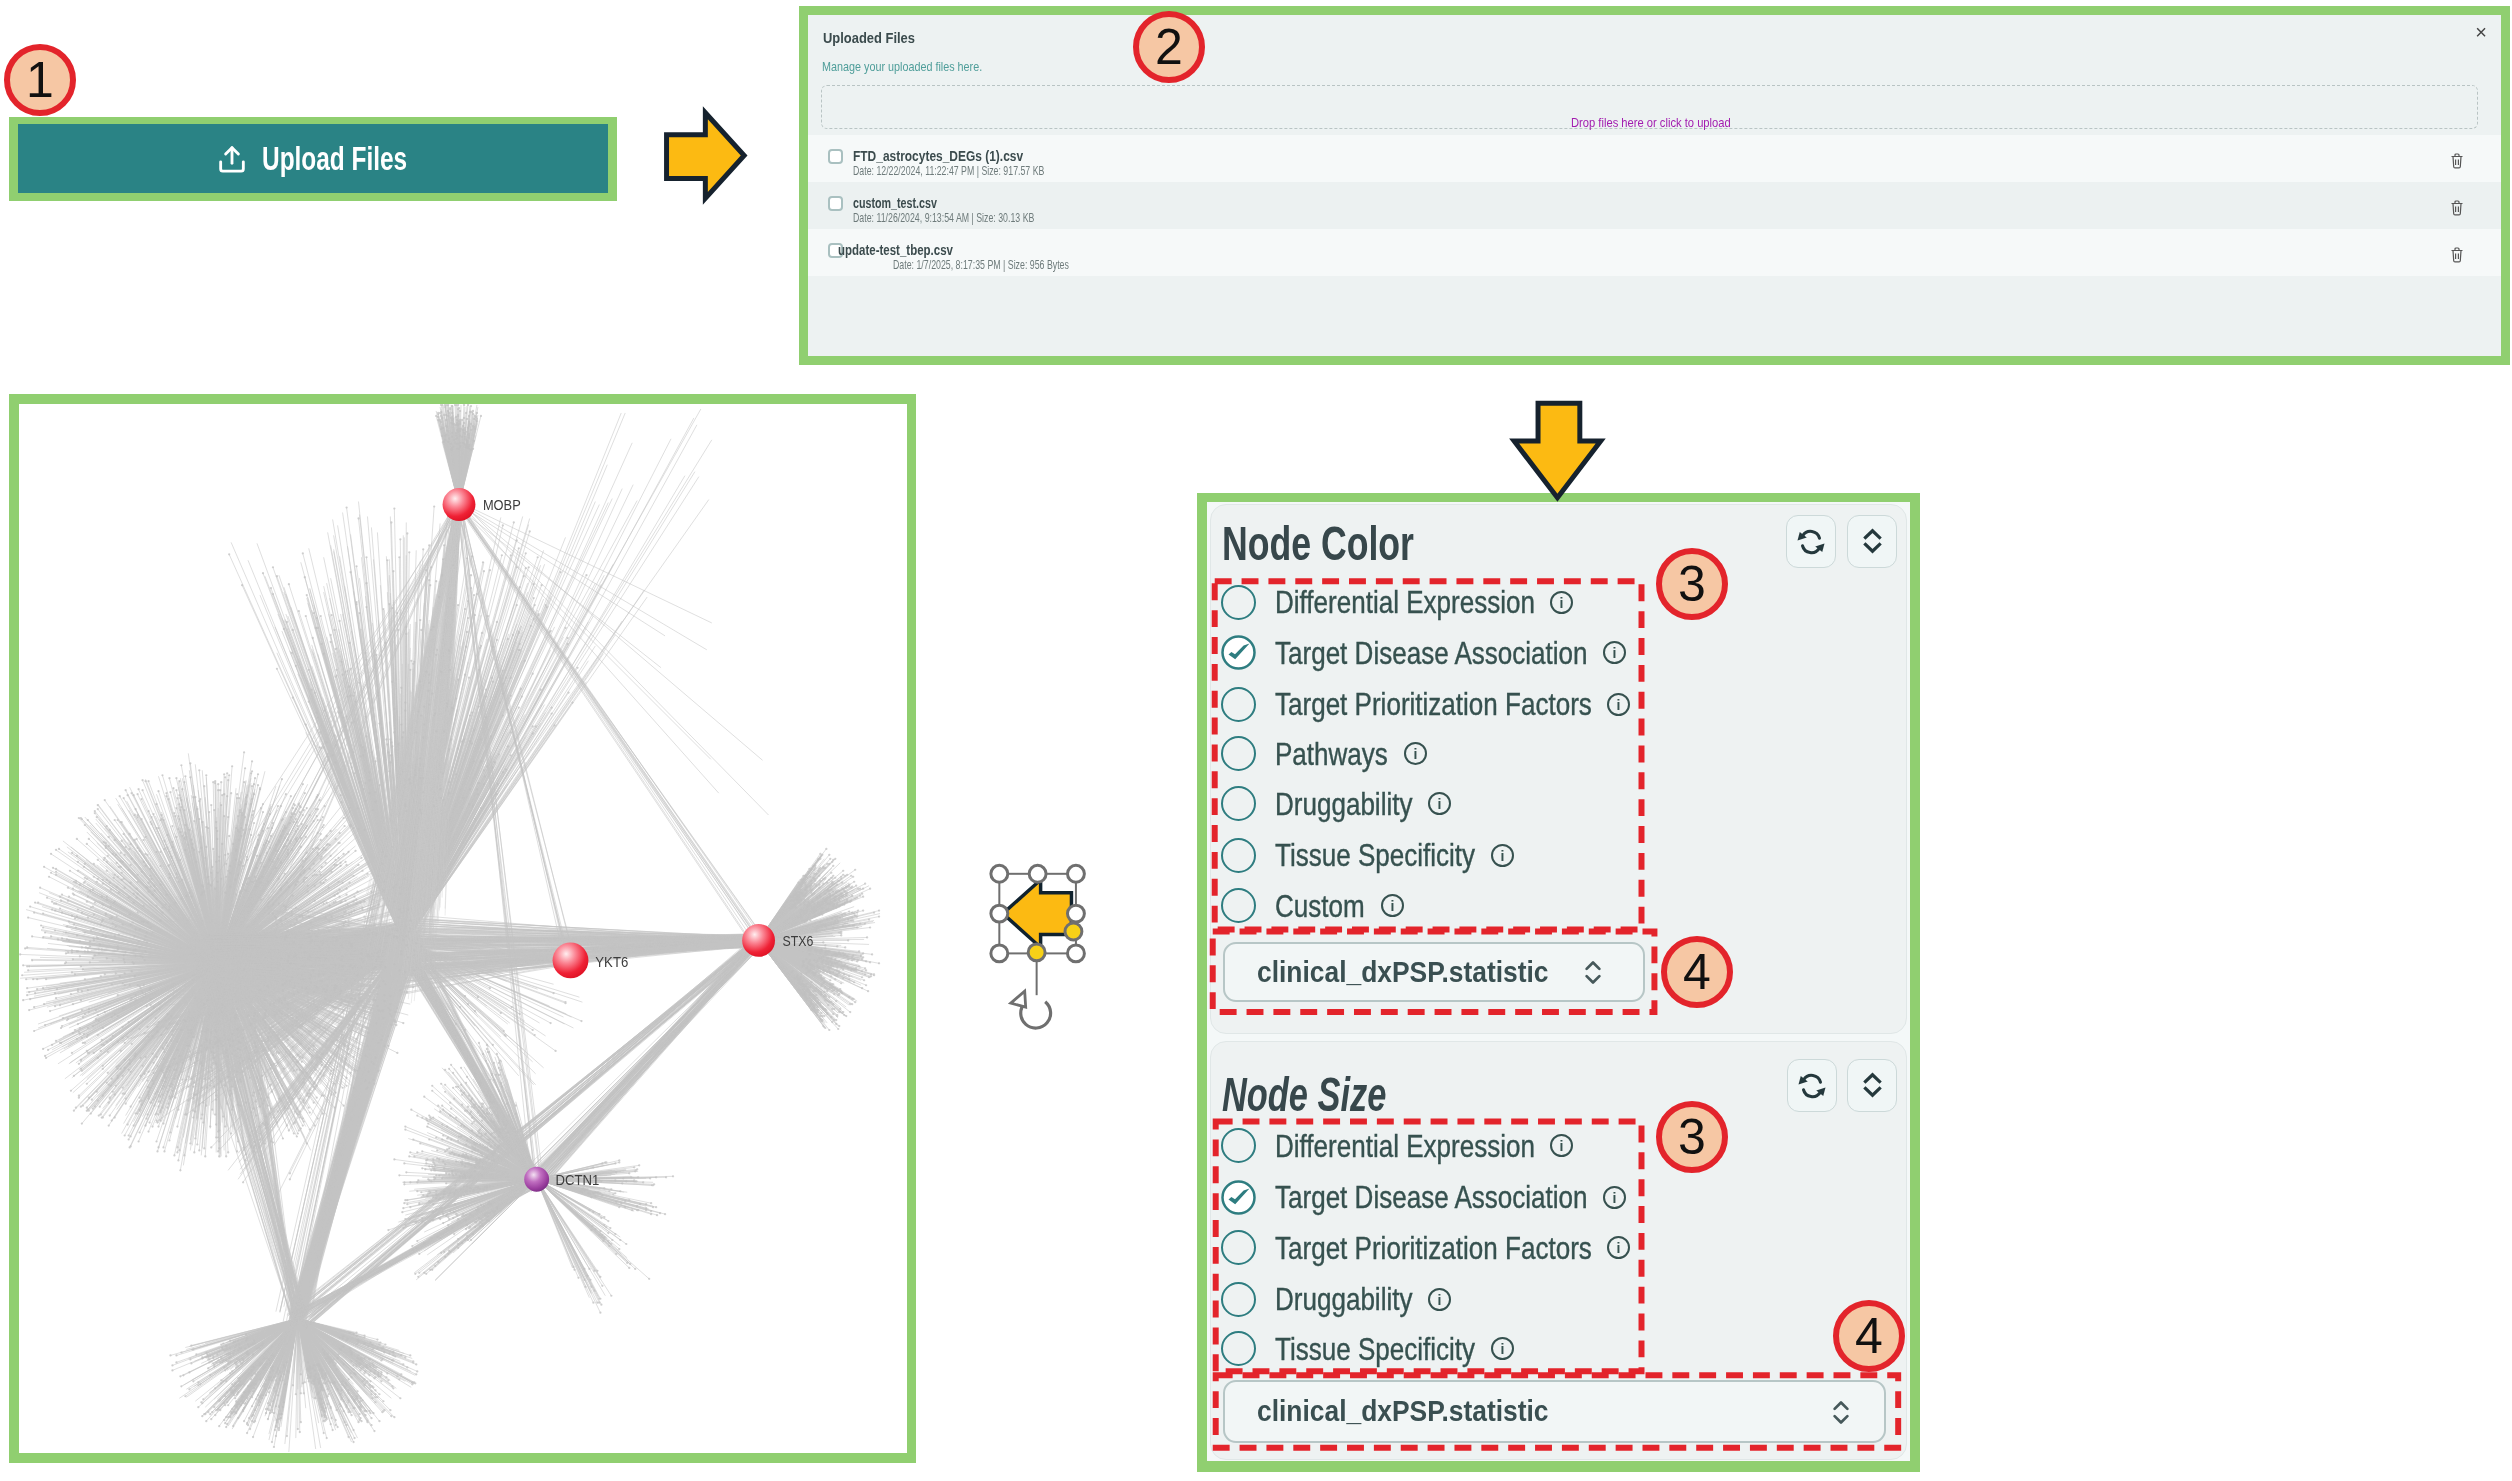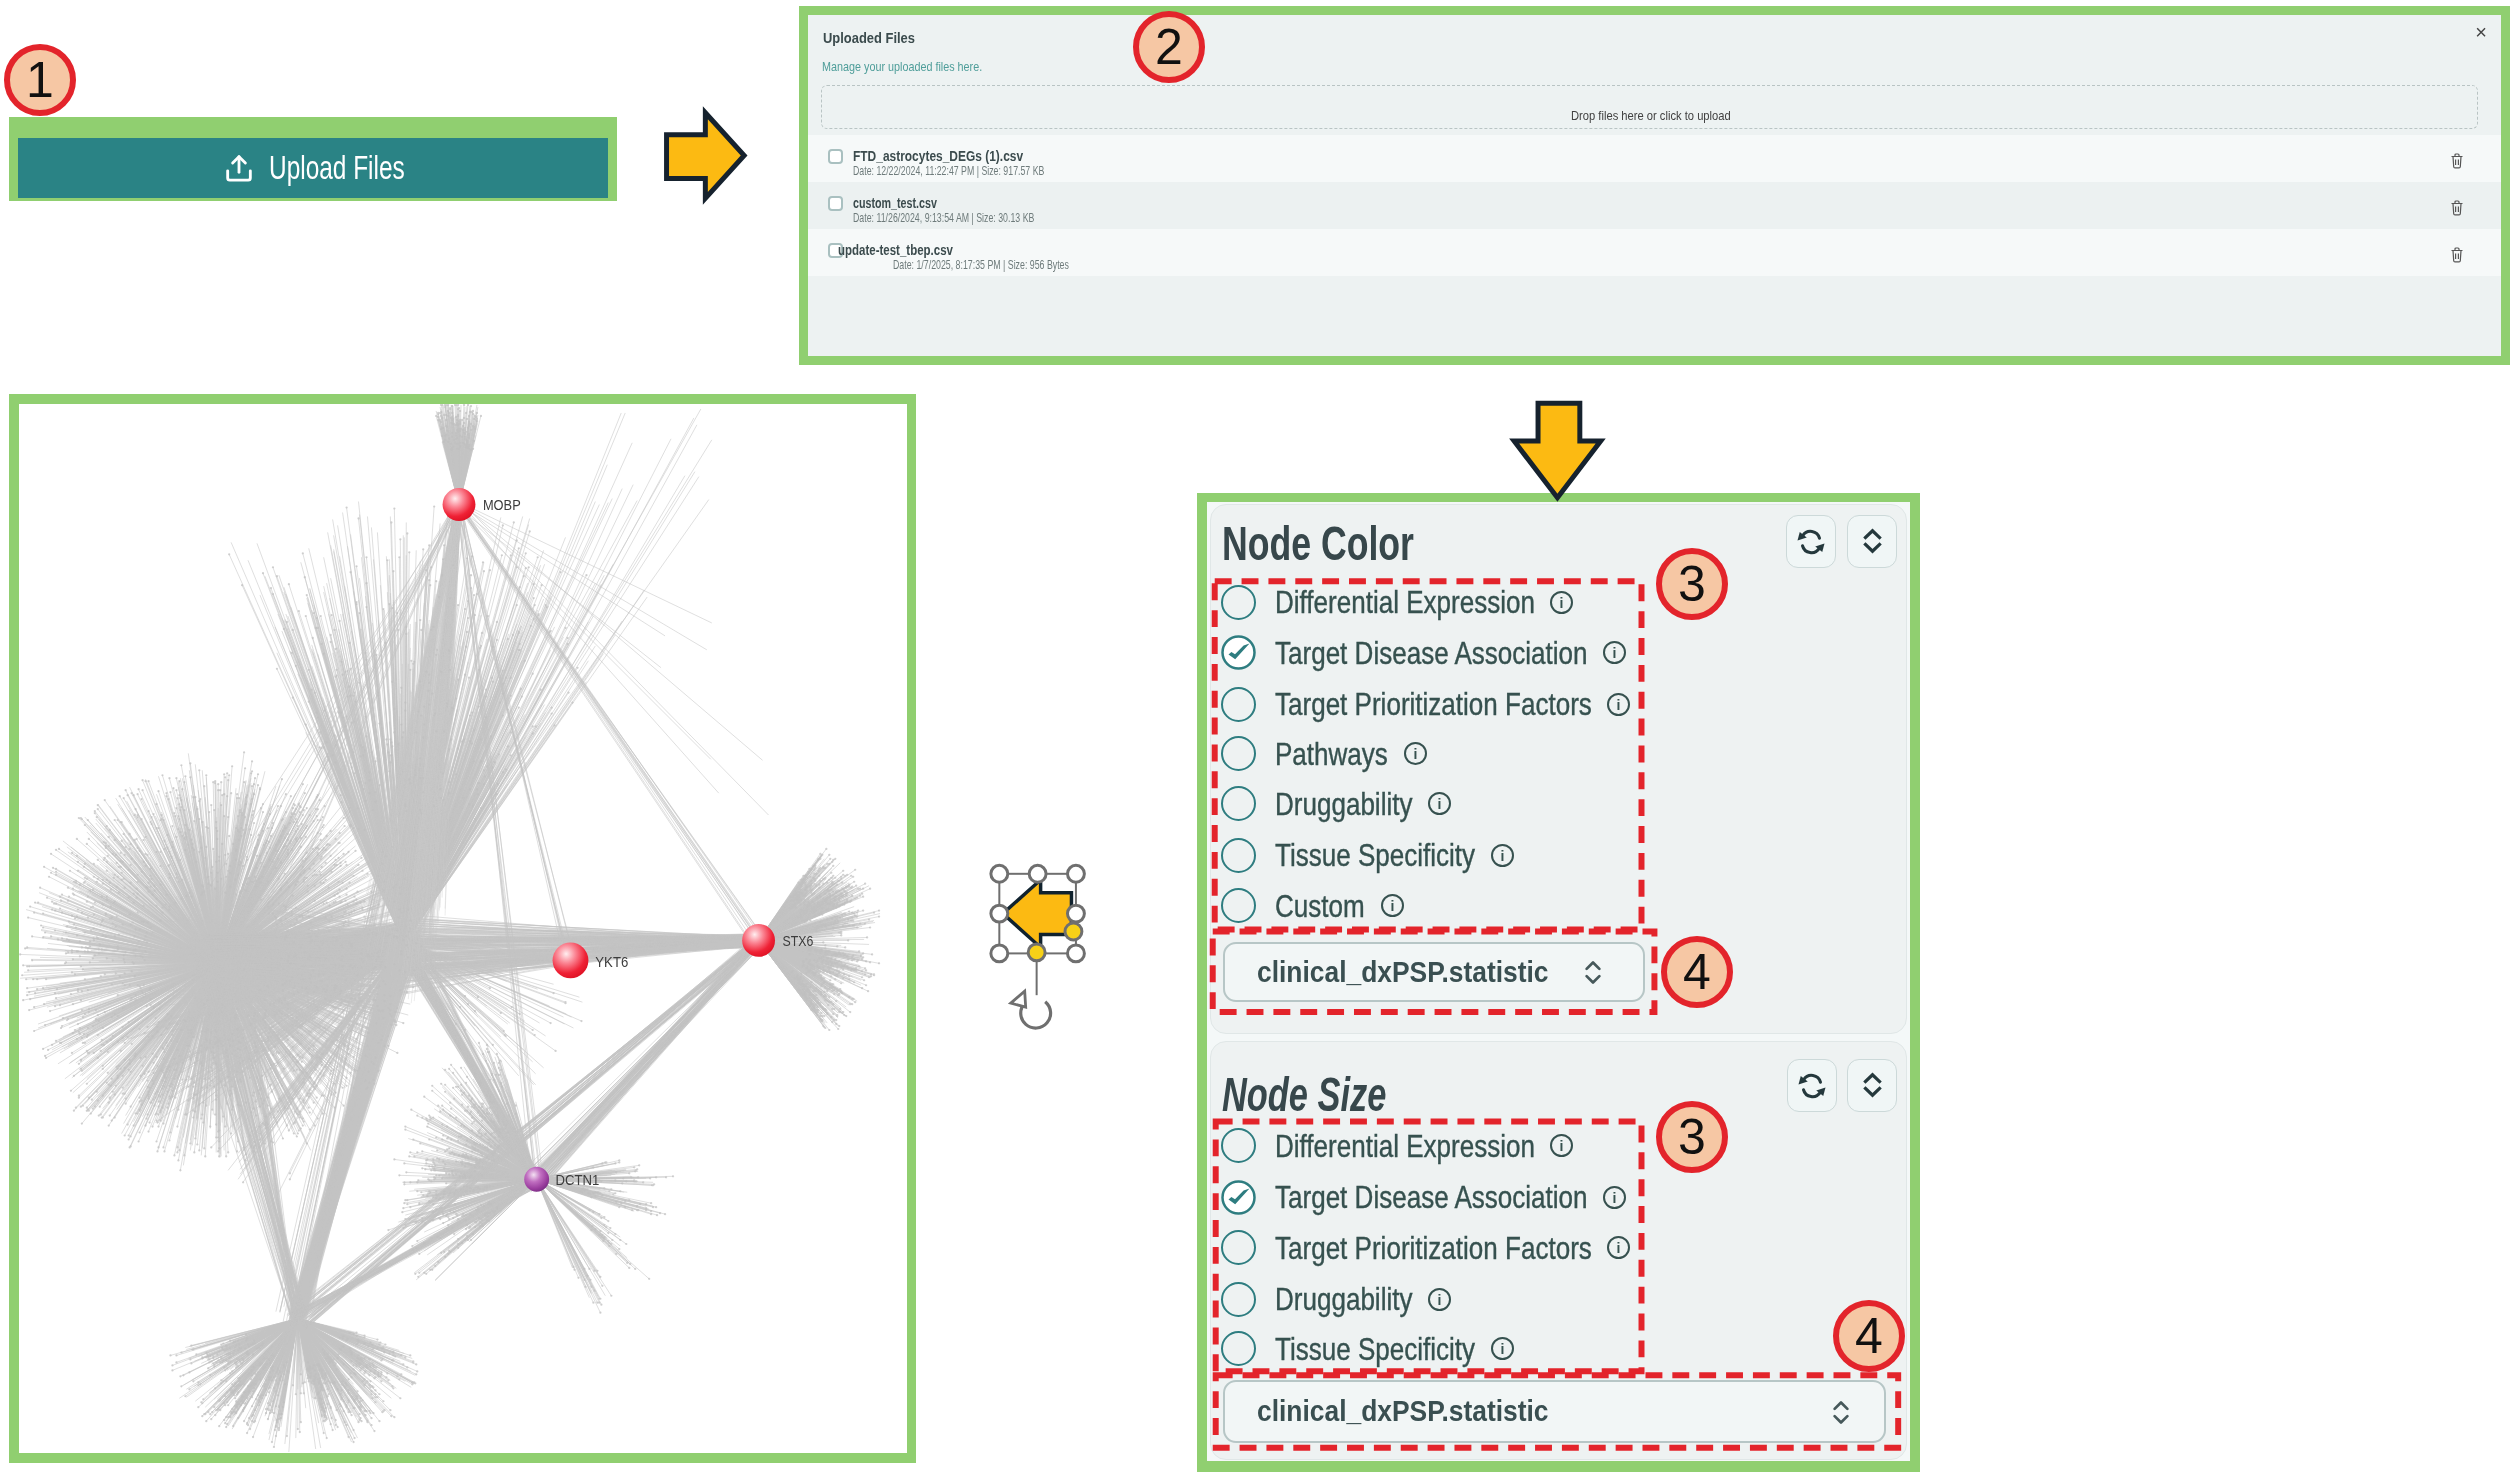--- a/index.html
+++ b/index.html
@@ -17,37 +17,37 @@
 .sel { position:absolute; background:#f2f6f6; border:2px solid #b7c6c6; border-radius:13px; }
 .fname { position:absolute; font-size:15px; font-weight:bold; color:#3b4b4d; }
 .fdate { position:absolute; font-size:12.4px; color:#6e7b7b; }
 .cbx { position:absolute; width:15px; height:15px; border:2px solid #a9c0c0; border-radius:4px; background:#fff; }
 </style>
 </head>
 <body>
 
 <div class="num" style="left:4px; top:44px;">1</div>
 <div class="greenbox" style="left:9px; top:117px; width:608px; height:84px;"></div>
-<div class="abs" style="left:18px; top:138px; width:590px; height:60px; background:#2a8385; color:#fff; display:flex; align-items:center; justify-content:center; padding-left:48px; font-size:33px; font-weight:normal;">
+<div class="abs" style="left:18px; top:124px; width:590px; height:69px; background:#2a8385; color:#fff; display:flex; align-items:center; justify-content:center; padding-left:48px; font-size:33px; font-weight:bold;">
   <svg width="34" height="34" viewBox="0 0 24 24" fill="none" stroke="#fff" stroke-width="2" stroke-linecap="round" stroke-linejoin="round" style="margin-right:13px; flex:0 0 34px;">
     <path d="M4 14v5a1.5 1.5 0 0 0 1.5 1.5h13A1.5 1.5 0 0 0 20 19v-5"></path>
     <path d="M12 15V4"></path>
       <path d="M7.5 8.5 12 4l4.5 4.5"></path>
   </svg>
   <span class="sx" style="transform:scaleX(0.74);">Upload Files</span>
 </div>
 
 <div class="num" style="left:1133px; top:11px;">2</div>
 <div class="greenbox" style="left:799px; top:6px; width:1711px; height:359px;"></div>
 <div class="abs" style="left:808px; top:15px; width:1693px; height:341px; background:#edf2f2;">
   <div class="abs" style="left:15px; top:15px; font-size:15px; font-weight:bold; color:#3b4b4d; line-height:15px;"><span class="sx" style="transform:scaleX(0.862);">Uploaded Files</span></div>
   <div class="abs" style="left:14px; top:45px; font-size:13px; color:#4f9e9a; line-height:13px;"><span class="sx" style="transform:scaleX(0.83);">Manage your uploaded files here.</span></div>
   <div class="abs" style="right:14px; top:6px; font-size:20px; color:#444;">×</div>
   <div class="abs" style="left:13px; top:70px; width:1657px; height:44px; border:1px dashed #b9c4c4; border-radius:6px;"></div>
-  <div class="abs" style="left:763px; top:92px; font-size:13.4px; color:#404040; line-height:18px;"><span class="sx" style="transform:scaleX(0.835);">Drop files here or click to upload</span></div>
+  <div class="abs" style="left:763px; top:99px; font-size:13.4px; color:#a21caf; line-height:18px;"><span class="sx" style="transform:scaleX(0.835);">Drop files here or click to upload</span></div>
 
   <div class="abs" style="left:0; top:120px; width:1693px; height:47px; background:#f6f9f9;"></div>
   <div class="abs" style="left:0; top:167px; width:1693px; height:47px; background:#ecf1f1;"></div>
   <div class="abs" style="left:0; top:214px; width:1693px; height:47px; background:#f6f9f9;"></div>
 
   <div class="cbx" style="left:20px; top:134px;"></div>
   <div class="fname" style="left:45px; top:133px; line-height:15px;"><span class="sx" style="transform:scaleX(0.797);">FTD_astrocytes_DEGs (1).csv</span></div>
   <div class="fdate" style="left:45px; top:150px; line-height:13px;"><span class="sx" style="transform:scaleX(0.708);">Date: 12/22/2024, 11:22:47 PM | Size: 917.57 KB</span></div>
 
   <div class="cbx" style="left:20px; top:181px;"></div>

